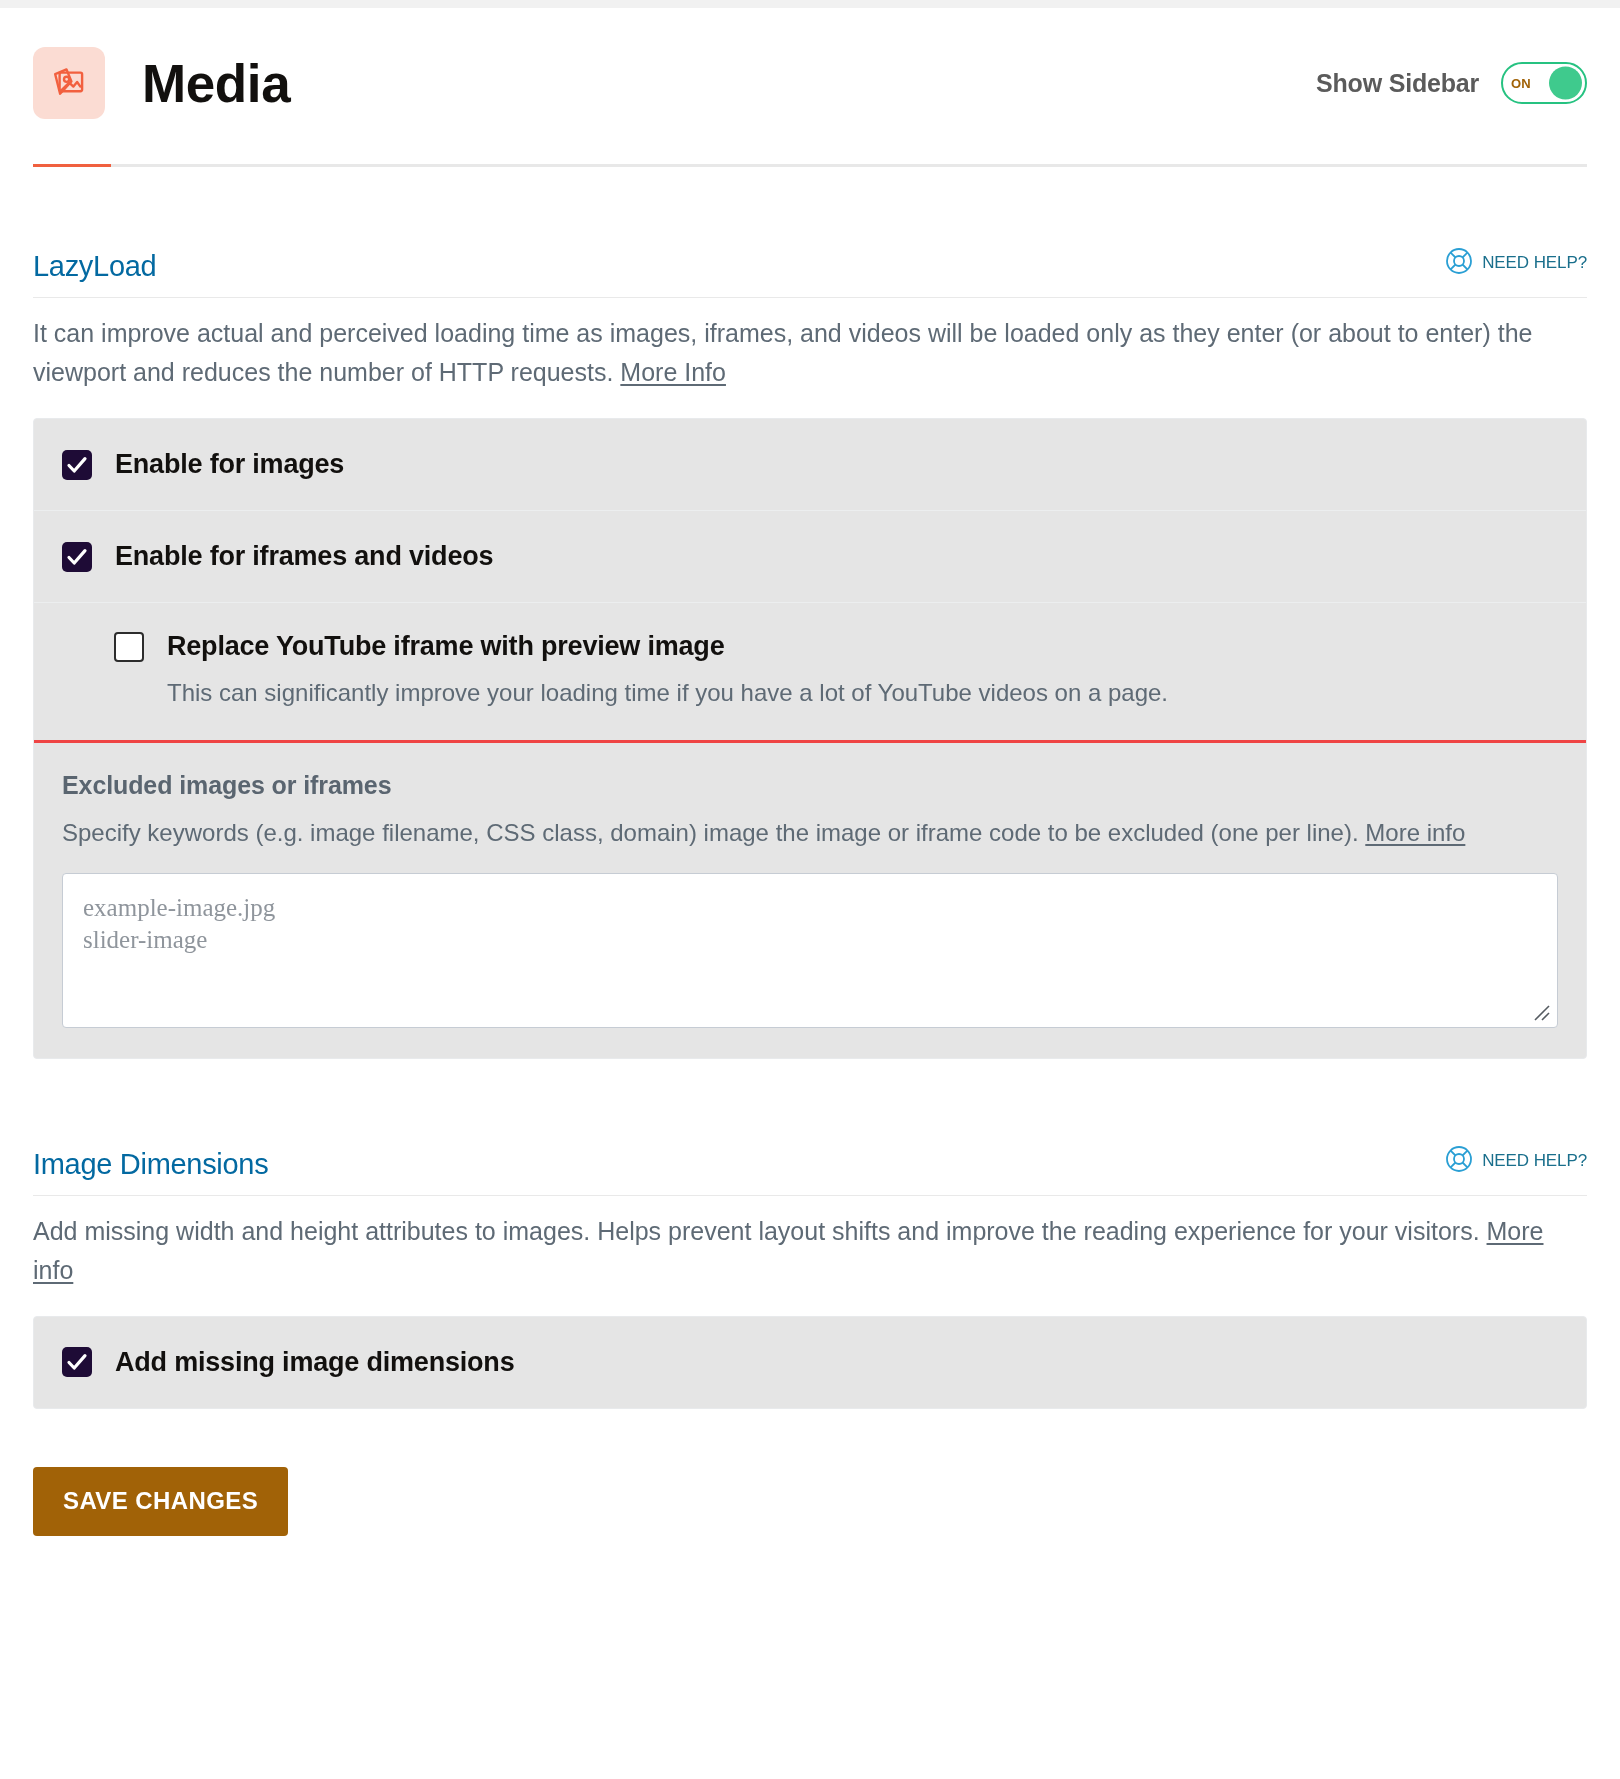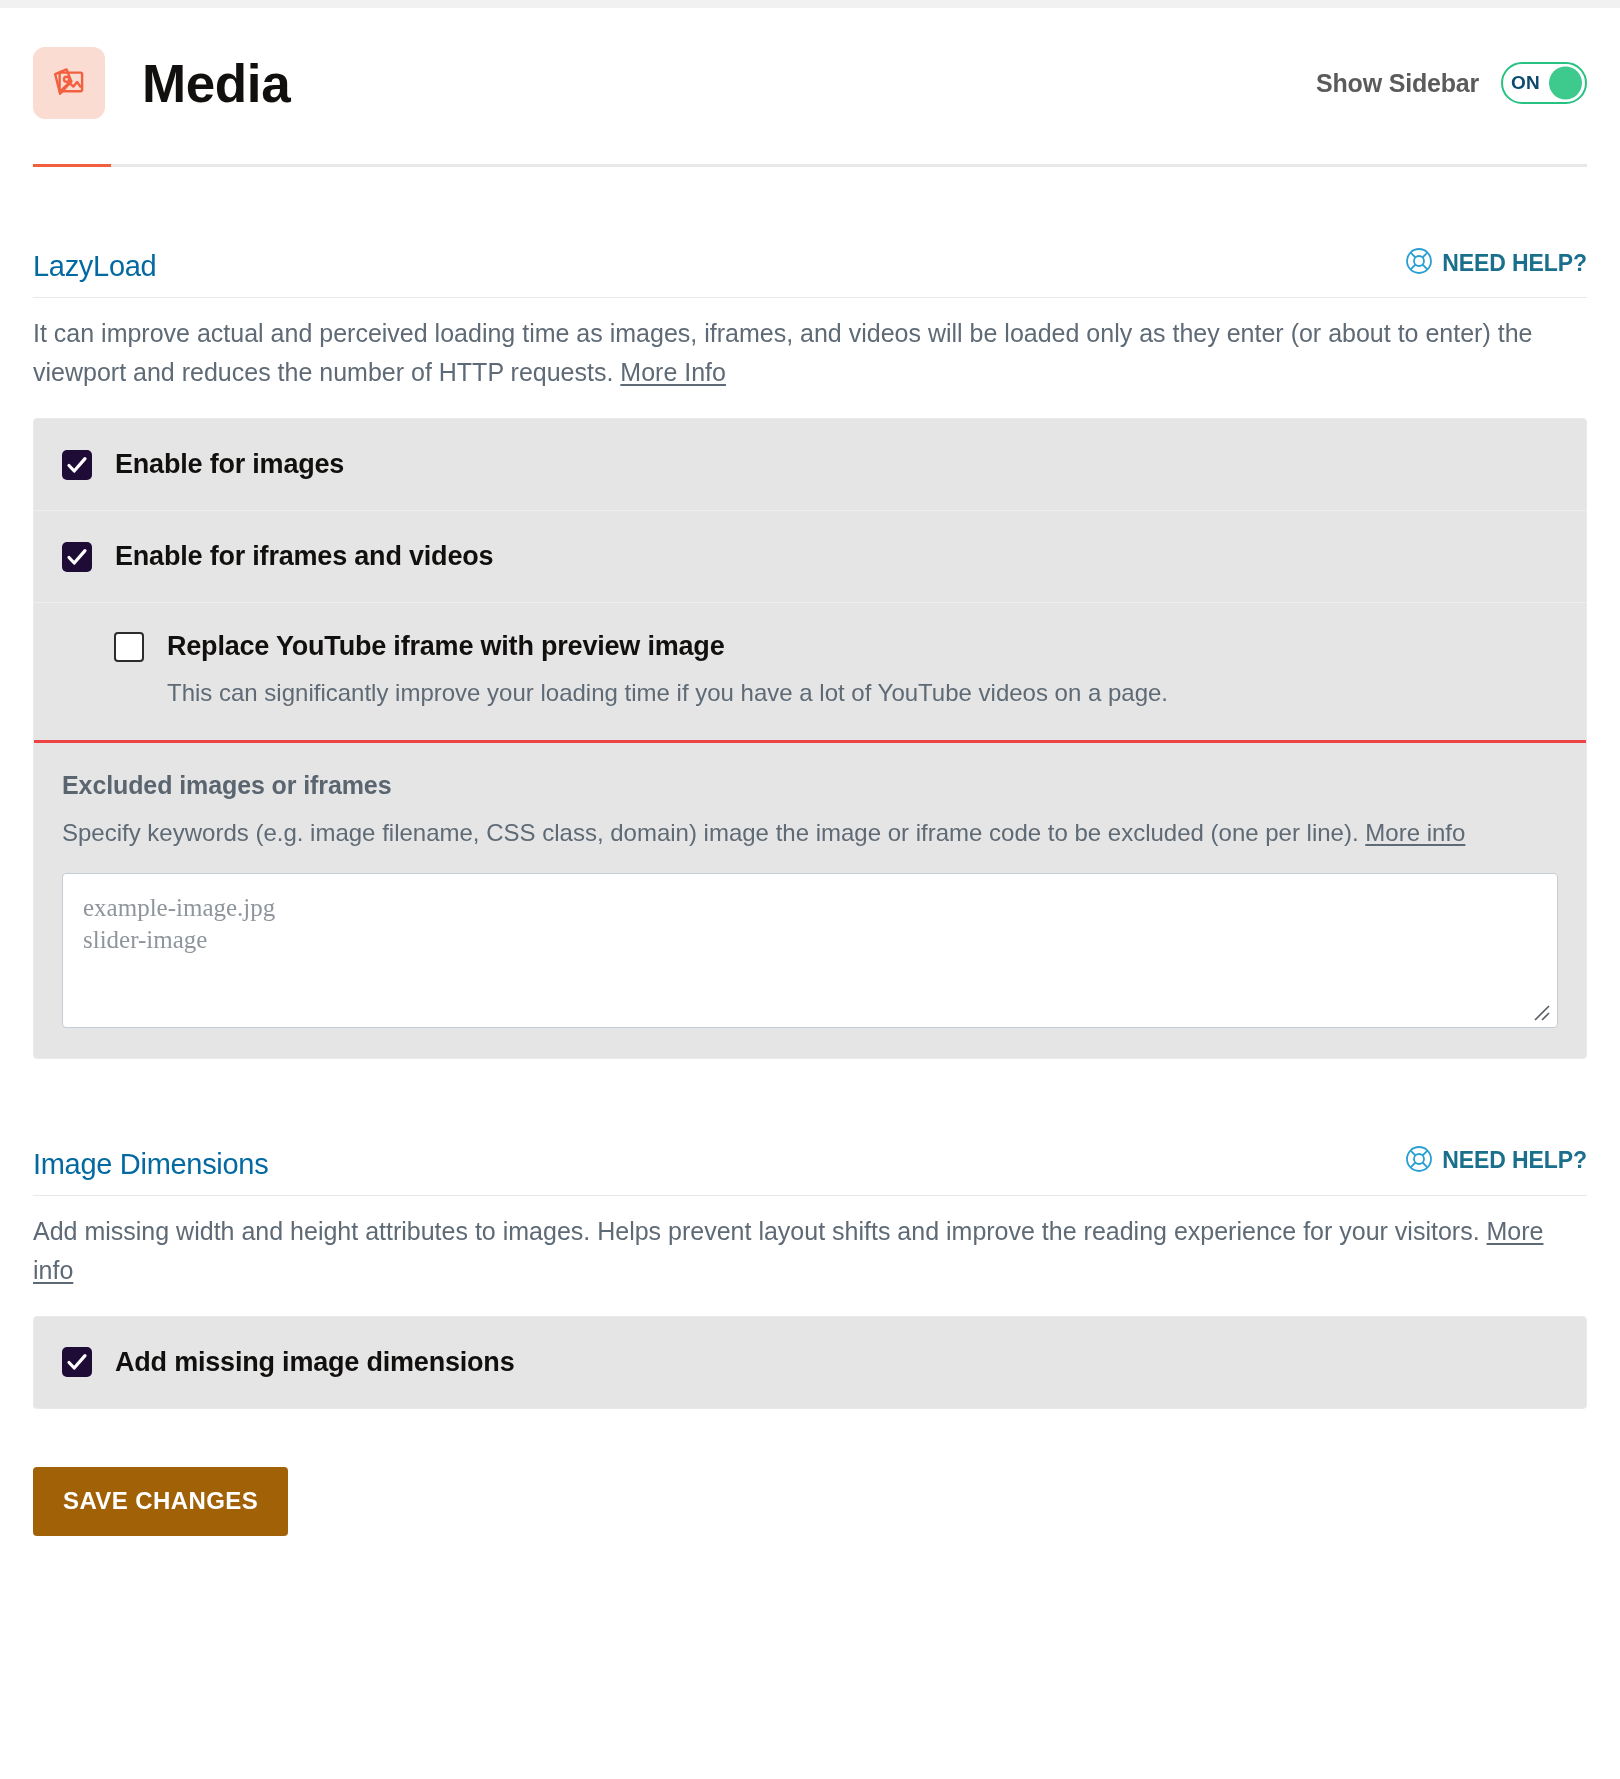--- a/index.html
+++ b/index.html
@@ -66,23 +66,23 @@
     border-radius: 21px;
     border: 2px solid #26c281;
     background: #ffffff;
     display: flex;
     align-items: center;
     justify-content: flex-start;
     padding: 0 8px;
     position: relative;
   }
   .toggle-text {
-    font-size: 19px;
-    font-weight: 700;
-    color: #0c4a6e;
+    font-size: 13px;
+    font-weight: 700;
+    color: #a16207;
     letter-spacing: 0.2px;
   }
   .toggle-knob {
     position: absolute;
     right: 3px; top: 50%;
     transform: translateY(-50%);
     width: 33px; height: 33px;
     border-radius: 50%;
     background: #3fca8d;
   }
@@ -118,22 +118,22 @@
     line-height: 1;
   }
   .need-help {
     display: flex;
     align-items: center;
     gap: 9px;
     text-decoration: none;
     padding-bottom: 2px;
   }
   .need-help-text {
-    font-size: 23px;
-    font-weight: 700;
+    font-size: 17px;
+    font-weight: 400;
     color: #1a6f8c;
     letter-spacing: -0.1px;
   }
 
   .section-desc {
     font-size: 25px;
     line-height: 1.56;
     color: #5e6a75;
     margin-top: 16px;
     max-width: 1560px;

